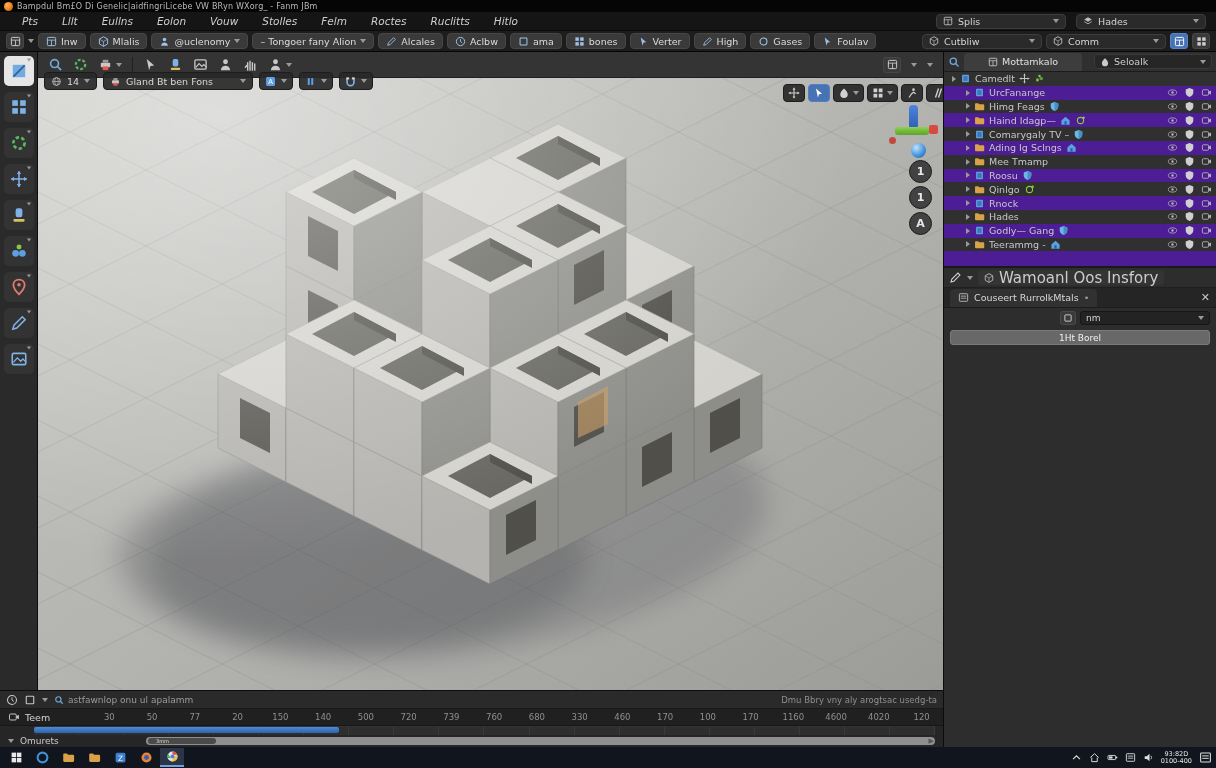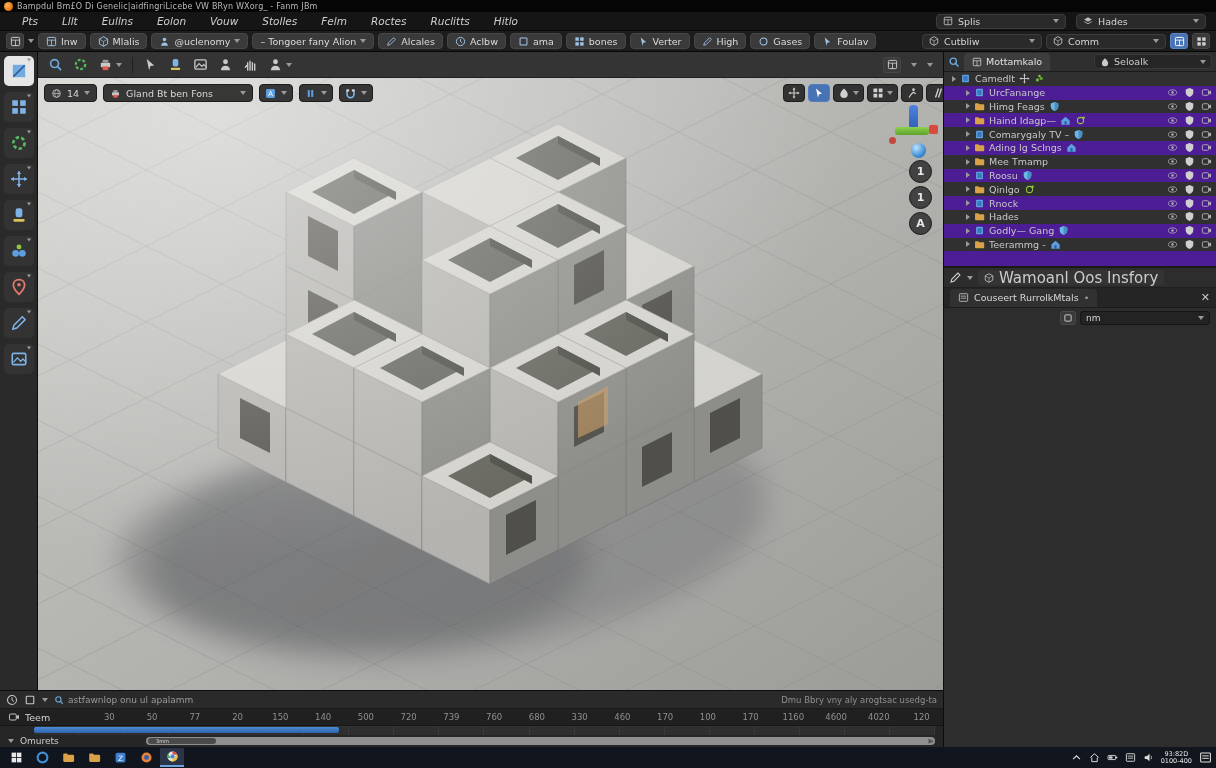--- a/index.html
+++ b/index.html
@@ -41,21 +41,21 @@
 
   .viewport{position:absolute;left:38px;top:52px;width:905px;height:638px;overflow:hidden;background:#b9b9b6;}
   .viewport svg.scene{position:absolute;left:0;top:0;}
 
   .vp-header{position:absolute;left:38px;top:52px;width:905px;height:26px;background:#343434;border-bottom:1px solid #202020;display:flex;align-items:center;gap:10px;padding:0 10px;}
   .vph-item{display:flex;align-items:center;gap:3px;color:#c9c9c9;}
   .vph-item .ic{width:15px;height:15px;}
   .vph-item.div{width:1px;height:16px;background:#202020;padding:0;}
   .vp-header .spacer{flex:1;}
 
-  .vp-row2{position:absolute;left:44px;top:84px;display:flex;gap:6px;align-items:center;}
+  .vp-row2{position:absolute;left:44px;top:72px;display:flex;gap:6px;align-items:center;}
   .pill{display:flex;align-items:center;gap:5px;background:rgba(40,40,40,.92);border:1px solid #1c1c1c;border-radius:4px;height:18px;padding:0 6px;color:#d8d8d8;font-size:9.5px;}
   .pill .ic{width:11px;height:11px;color:#bfbfbf;}
   .pill.iconly{padding:0 5px;}
   .pill .blue{color:#7fb2e6;}
 
   .vp-row2r{position:absolute;left:783px;top:84px;display:flex;gap:3px;align-items:center;}
   .vbtn{display:flex;align-items:center;gap:3px;background:rgba(43,43,43,.95);border:1px solid #1e1e1e;border-radius:4px;height:18px;padding:0 4px;color:#d0d0d0;}
   .vbtn .ic{width:12px;height:12px;}
   .vbtn.on{background:#4772b3;border-color:#517fc0;color:#fff;}
   .vbtn.lit{background:#9ec7e8;color:#1c3f66;}
@@ -65,21 +65,21 @@
   .gz-horiz{position:absolute;left:10px;top:24px;width:34px;height:8px;border-radius:3px;background:linear-gradient(#8ed14f,#5da32b);}
   .gz-red{position:absolute;left:44px;top:22px;width:9px;height:9px;border-radius:2px;background:#d84a3f;}
   .gz-dot{position:absolute;left:4px;top:34px;width:7px;height:7px;border-radius:50%;background:#c2473d;}
   .gz-sphere{position:absolute;left:26px;top:40px;width:15px;height:15px;border-radius:50%;background:radial-gradient(circle at 35% 30%,#bfe3ff,#3f8fd6 60%,#1d5d9e);}
   .navbtn{position:absolute;left:24px;width:23px;height:23px;border-radius:50%;background:#2f2f2fd9;color:#e8e8e8;font-size:11px;font-weight:bold;display:flex;align-items:center;justify-content:center;border:1px solid #1b1b1b;}
 
   
   .rightpanel{position:absolute;left:943px;top:52px;width:273px;height:695px;background:#2d2d2d;border-left:1px solid #0c0c0c;}
   .ol-header{height:20px;background:#2f2f2f;border-bottom:1px solid #1b1b1b;display:flex;align-items:center;padding:0 4px;gap:4px;}
   .ol-header .ic{width:12px;height:12px;color:#c9c9c9;}
-  .ol-tab{display:flex;align-items:center;gap:4px;background:#3d3d3d;border-radius:4px 4px 0 0;height:18px;padding:0 8px;color:#e0e0e0;font-size:9.5px;}
+  .ol-tab{display:flex;align-items:center;gap:4px;background:#3d3d3d;border-radius:4px 4px 0 0;height:18px;padding:0 24px;color:#e0e0e0;font-size:9.5px;}
   .ol-filter{margin-left:auto;display:flex;align-items:center;gap:4px;background:#262626;border:1px solid #3a3a3a;border-radius:4px;height:15px;padding:0 5px;width:118px;color:#cdcdcd;font-size:9.5px;}
   .outliner{height:196px;background:#4c1d95;overflow:hidden;border-bottom:2px solid #1a1a1a;}
   .ol-row{display:flex;align-items:center;height:13.8px;padding:0 4px;color:#c7c7c7;font-size:9.5px;}
   .ol-row:nth-child(odd){background:#303030;}
   .ol-row .disc{width:0;height:0;border-top:3.5px solid transparent;border-bottom:3.5px solid transparent;border-left:4.5px solid #9a9a9a;margin:0 4px;}
   .ol-row .ic{width:11px;height:11px;margin-right:4px;flex:none;}
   .ol-row .xic{width:11px;height:11px;margin-left:4px;flex:none;}
   .ol-label{white-space:nowrap;overflow:hidden;}
   .ol-vis{margin-left:auto;display:flex;gap:6px;color:#b5b5b5;}
   .ol-vis .ic{width:11px;height:11px;margin:0;}
@@ -1326,20 +1326,21 @@
       <span class="pf-icbtn">
         <svg style="width:10px;height:10px;">
             <use href="#sym-square"></use>
           </svg>
       </span>
       <span class="pf-dd">
         <span style="flex:1;">nm</span>
         <span class="carat"></span>
       </span>
     </div>
+    <div class="props-btn">1Ht Borel</div>
   </div>
 
   <div class="timeline">
     <div class="tl-row1">
       <svg class="ic">
           <use href="#sym-clock"></use>
         </svg>
       <svg class="ic">
           <use href="#sym-square"></use>
         </svg>

